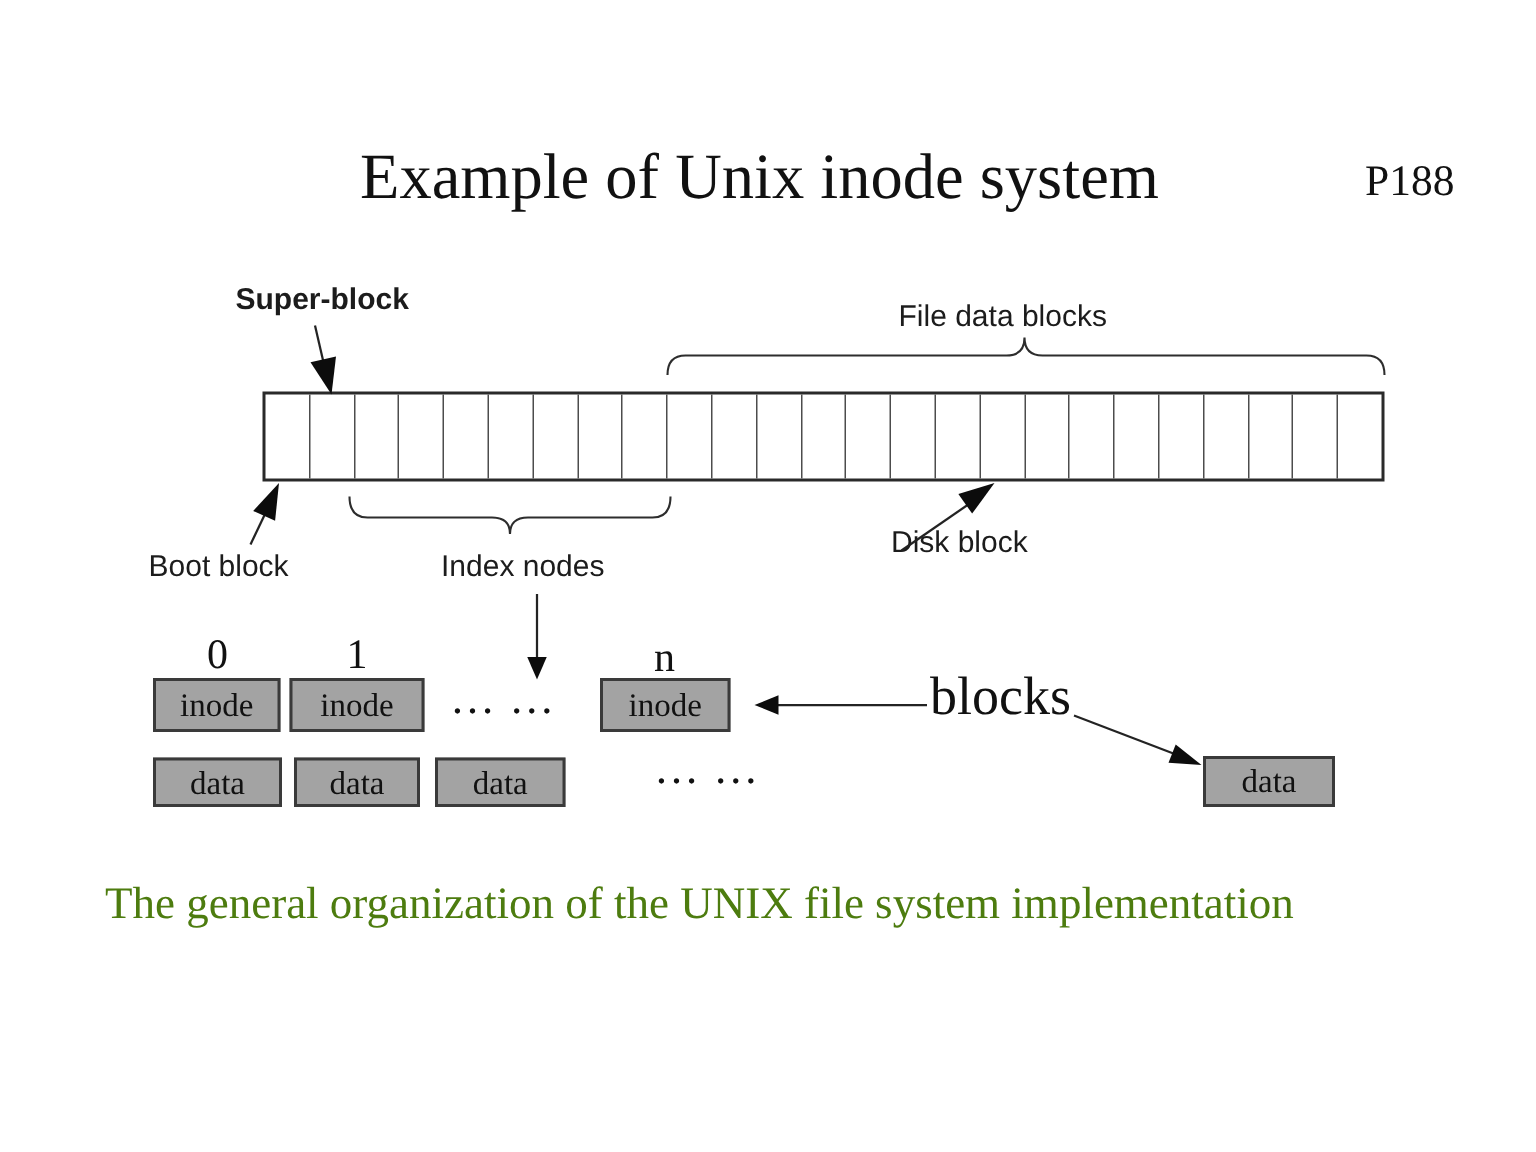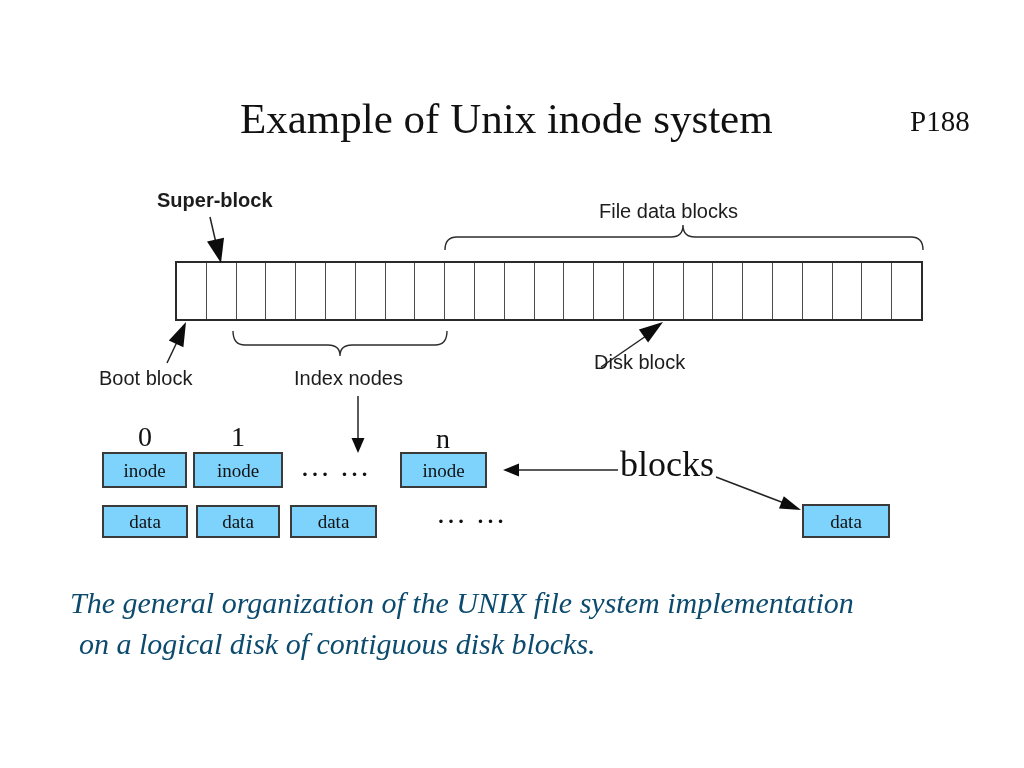--- a/index.html
+++ b/index.html
@@ -24,42 +24,42 @@
 
   .strip{
     left:175px;top:261px;width:748px;height:60px;
     border:2px solid #2a2a2a;display:flex;box-sizing:border-box;
     background:#fff;
   }
   .strip .cell{flex:1 1 0;border-right:1px solid #4c4c4c;}
   .strip .cell:last-child{border-right:none;}
 
   .box{
-    border:2px solid #3a3a3a;box-sizing:border-box;background:#7dd3fc;
+    border:2px solid #3a3a3a;box-sizing:border-box;background:#a3a3a3;
     display:flex;align-items:center;justify-content:center;
-    font-size:19px;line-height:1;
+    font-size:22px;line-height:1;
   }
   .inode0{left:102px;top:452px;width:85px;height:36px;}
   .inode1{left:193px;top:452px;width:90px;height:36px;}
   .inoden{left:400px;top:452px;width:87px;height:36px;}
   .data0{left:102px;top:505px;width:86px;height:33px;}
   .data1{left:196px;top:505px;width:84px;height:33px;}
   .data2{left:290px;top:505px;width:87px;height:33px;}
   .data3{left:802px;top:504px;width:88px;height:34px;}
 
   .idx{font-size:28px;text-align:center;width:34px;}
   .idx0{left:128px;top:421px;}
   .idx1{left:221px;top:421px;}
   .idxn{left:426px;top:423px;}
 
   .dots{font-size:30px;letter-spacing:1px;white-space:nowrap;}
   .dots-inode{left:300px;top:449px;}
   .dots-data{left:436px;top:496px;}
 
-  .caption{left:70px;top:582px;font-size:30px;line-height:41px;color:#0c4a6e;font-style:italic;}
+  .caption{left:70px;top:582px;font-size:30px;line-height:41px;color:#4d7c0f;}
   .caption .l2{padding-left:9px;}
 
   svg.overlay{left:0;top:0;pointer-events:none;}
   .ln{stroke:#232323;stroke-width:1.5;fill:none;}
   .brace{stroke:#2d2d2d;stroke-width:1.4;fill:none;}
   .head{fill:#0c0c0c;stroke:none;}
 </style>
 </head>
 <body>
 
@@ -111,21 +111,20 @@
 <div class="abs serif box inoden">inode</div>
 
 <div class="abs serif box data0">data</div>
 <div class="abs serif box data1">data</div>
 <div class="abs serif box data2">data</div>
 <div class="abs serif dots dots-data">… …</div>
 <div class="abs serif box data3">data</div>
 
 <div class="abs serif caption">
   <div class="l1">The general organization of the UNIX file system implementation</div>
-  <div class="l2">on a logical disk of contiguous disk blocks.</div>
 </div>
 
 <svg class="abs overlay" width="1024" height="768" viewBox="0 0 1024 768">
 
   <path class="brace" d="M445,250 Q445,237 457,237 L671,237 Q683,237 683,225 Q683,237 695,237 L911,237 Q923,237 923,250"></path>
 
   <path class="brace" d="M233,331 Q233,345 245,345 L328,345 Q340,345 340,356 Q340,345 352,345 L435,345 Q447,345 447,331"></path>
 
   <g>
     <line class="ln" x1="210" y1="217" x2="216" y2="243"></line>

